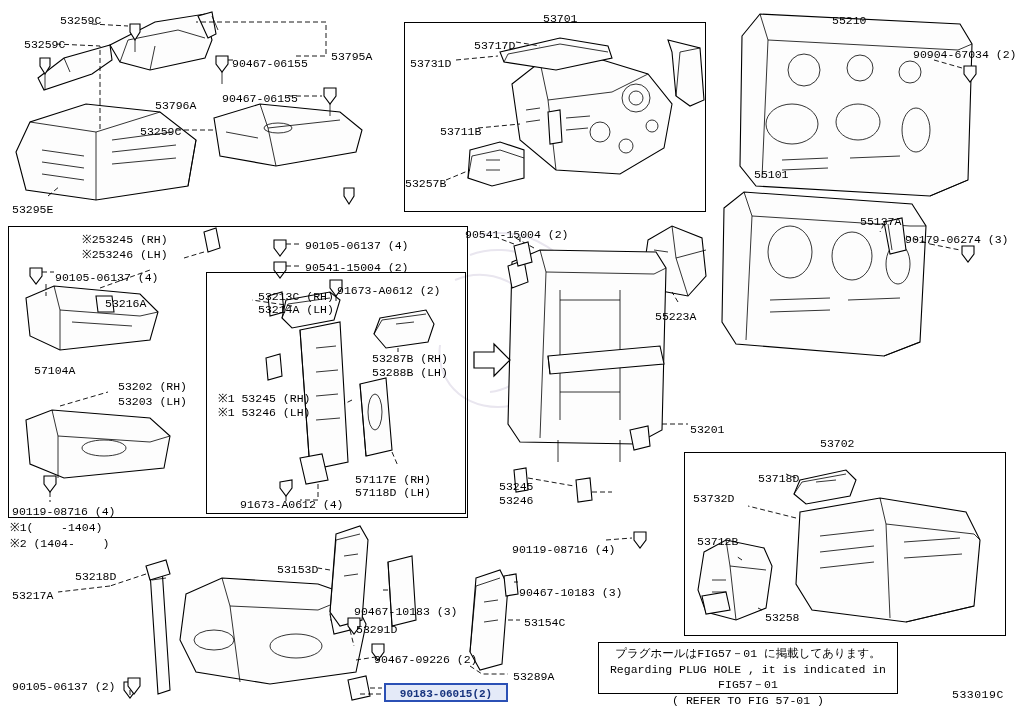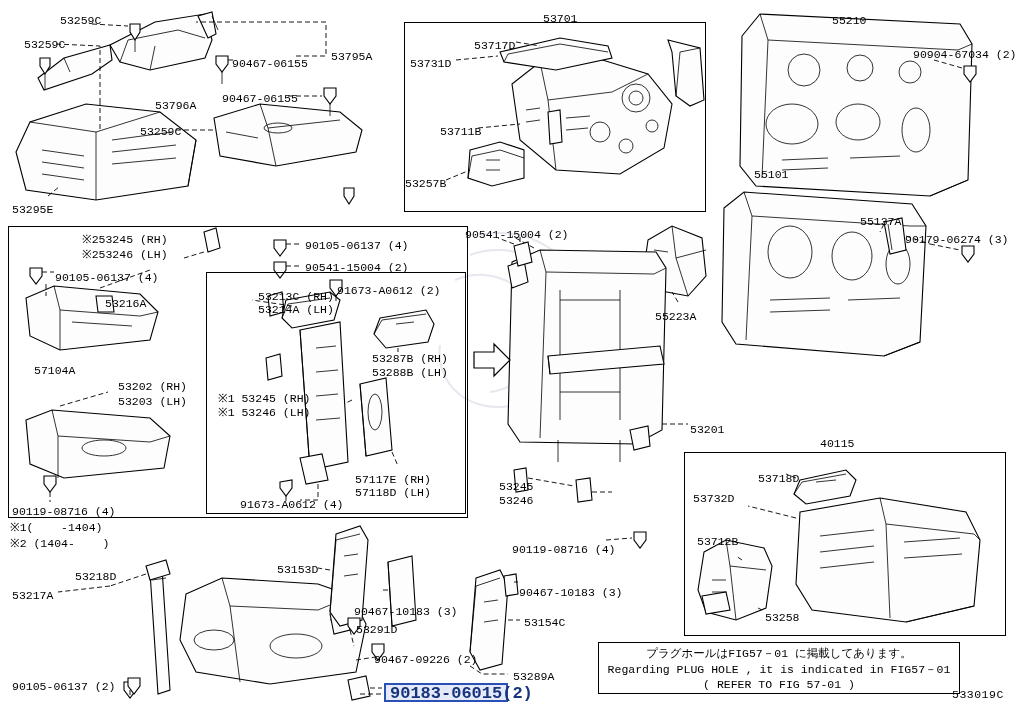--- a/index.html
+++ b/index.html
@@ -4,21 +4,21 @@
 <style>
   html,body{margin:0;padding:0;background:#fff;}
   body{width:1024px;height:707px;position:relative;overflow:hidden;
        font-family:"Liberation Mono","DejaVu Sans Mono",monospace;color:#000;}
   .stage{position:absolute;left:0;top:0;width:1024px;height:707px;}
   .lbl{position:absolute;font-size:11.5px;letter-spacing:0px;white-space:pre;line-height:1.15;}
   .box{position:absolute;border:1.6px solid #000;background:transparent;}
   .note{position:absolute;border:1.6px solid #000;background:#fff;font-size:11.5px;
         line-height:1.35;text-align:center;padding:3px 6px;box-sizing:border-box;}
   .hl{position:absolute;border:2px solid #2b50b5;background:#e4eaf8;
-      font-size:17px;font-weight:bold;color:#18347e;padding:1px 4px;box-sizing:border-box;
+      font-size:11px;font-weight:bold;color:#18347e;padding:1px 4px;box-sizing:border-box;
       white-space:nowrap;}
   .code{position:absolute;font-size:11.5px;letter-spacing:0.5px;}
   svg{position:absolute;left:0;top:0;overflow:visible;}
   .pf{fill:#fdfdfd;stroke:#000;stroke-width:1.1;}
   .pl{fill:none;stroke:#000;stroke-width:0.8;}
   .dash{fill:none;stroke:#000;stroke-width:0.9;stroke-dasharray:5 3;}
   .arrow{fill:#fff;stroke:#000;stroke-width:1.2;}
   .wm{fill:none;stroke:#e9e6ef;stroke-width:2;}
 </style>
 </head>
@@ -319,21 +319,21 @@
       <path class="dash" d="M360 694 L386 694"></path>
     </g>
 
   </svg>
 
   <div class="box" style="left:404px;top:22px;width:300px;height:188px;"></div>
   <div class="box" style="left:8px;top:226px;width:458px;height:290px;"></div>
   <div class="box" style="left:206px;top:272px;width:258px;height:240px;"></div>
   <div class="box" style="left:684px;top:452px;width:320px;height:182px;"></div>
 
-  <div class="note" style="left:598px;top:642px;width:362px;height:52px;">
+  <div class="note" style="left:598px;top:642px;width:300px;height:52px;">
     <div>プラグホールはFIG57－01 に掲載してあります。</div>
     <div>Regarding PLUG HOLE , it is indicated in FIG57－01</div>
     <div>( REFER TO FIG 57-01 )</div>
   </div>
 
   <div class="lbl" style="left:10px;top:521px;">※1(    -1404)</div>
   <div class="lbl" style="left:10px;top:537px;">※2 (1404-    )</div>
 
   <div class="hl" style="left:384px;top:683px;width:124px;height:19px;line-height:16px;text-align:center;">90183-06015(2)</div>
 
@@ -377,21 +377,21 @@
       <div class="lbl" style="left: 218px; top: 392px;">※1 53245 (RH)</div>
       <div class="lbl" style="left: 218px; top: 406px;">※1 53246 (LH)</div>
       <div class="lbl" style="left: 355px; top: 473px;">57117E (RH)</div>
       <div class="lbl" style="left: 355px; top: 486px;">57118D (LH)</div>
       <div class="lbl" style="left: 240px; top: 498px;">91673-A0612 (4)</div>
       <div class="lbl" style="left: 12px; top: 505px;">90119-08716 (4)</div>
       <div class="lbl" style="left: 690px; top: 423px;">53201</div>
       <div class="lbl" style="left: 499px; top: 480px;">53245</div>
       <div class="lbl" style="left: 499px; top: 494px;">53246</div>
       <div class="lbl" style="left: 512px; top: 543px;">90119-08716 (4)</div>
-      <div class="lbl" style="left: 820px; top: 437px;">40115</div>
+      <div class="lbl" style="left: 820px; top: 437px;">53702</div>
       <div class="lbl" style="left: 758px; top: 472px;">53718D</div>
       <div class="lbl" style="left: 693px; top: 492px;">53732D</div>
       <div class="lbl" style="left: 697px; top: 535px;">53712B</div>
       <div class="lbl" style="left: 765px; top: 611px;">53258</div>
       <div class="lbl" style="left: 75px; top: 570px;">53218D</div>
       <div class="lbl" style="left: 12px; top: 589px;">53217A</div>
       <div class="lbl" style="left: 277px; top: 563px;">53153D</div>
       <div class="lbl" style="left: 354px; top: 605px;">90467-10183 (3)</div>
       <div class="lbl" style="left: 356px; top: 623px;">53291D</div>
       <div class="lbl" style="left: 519px; top: 586px;">90467-10183 (3)</div>

